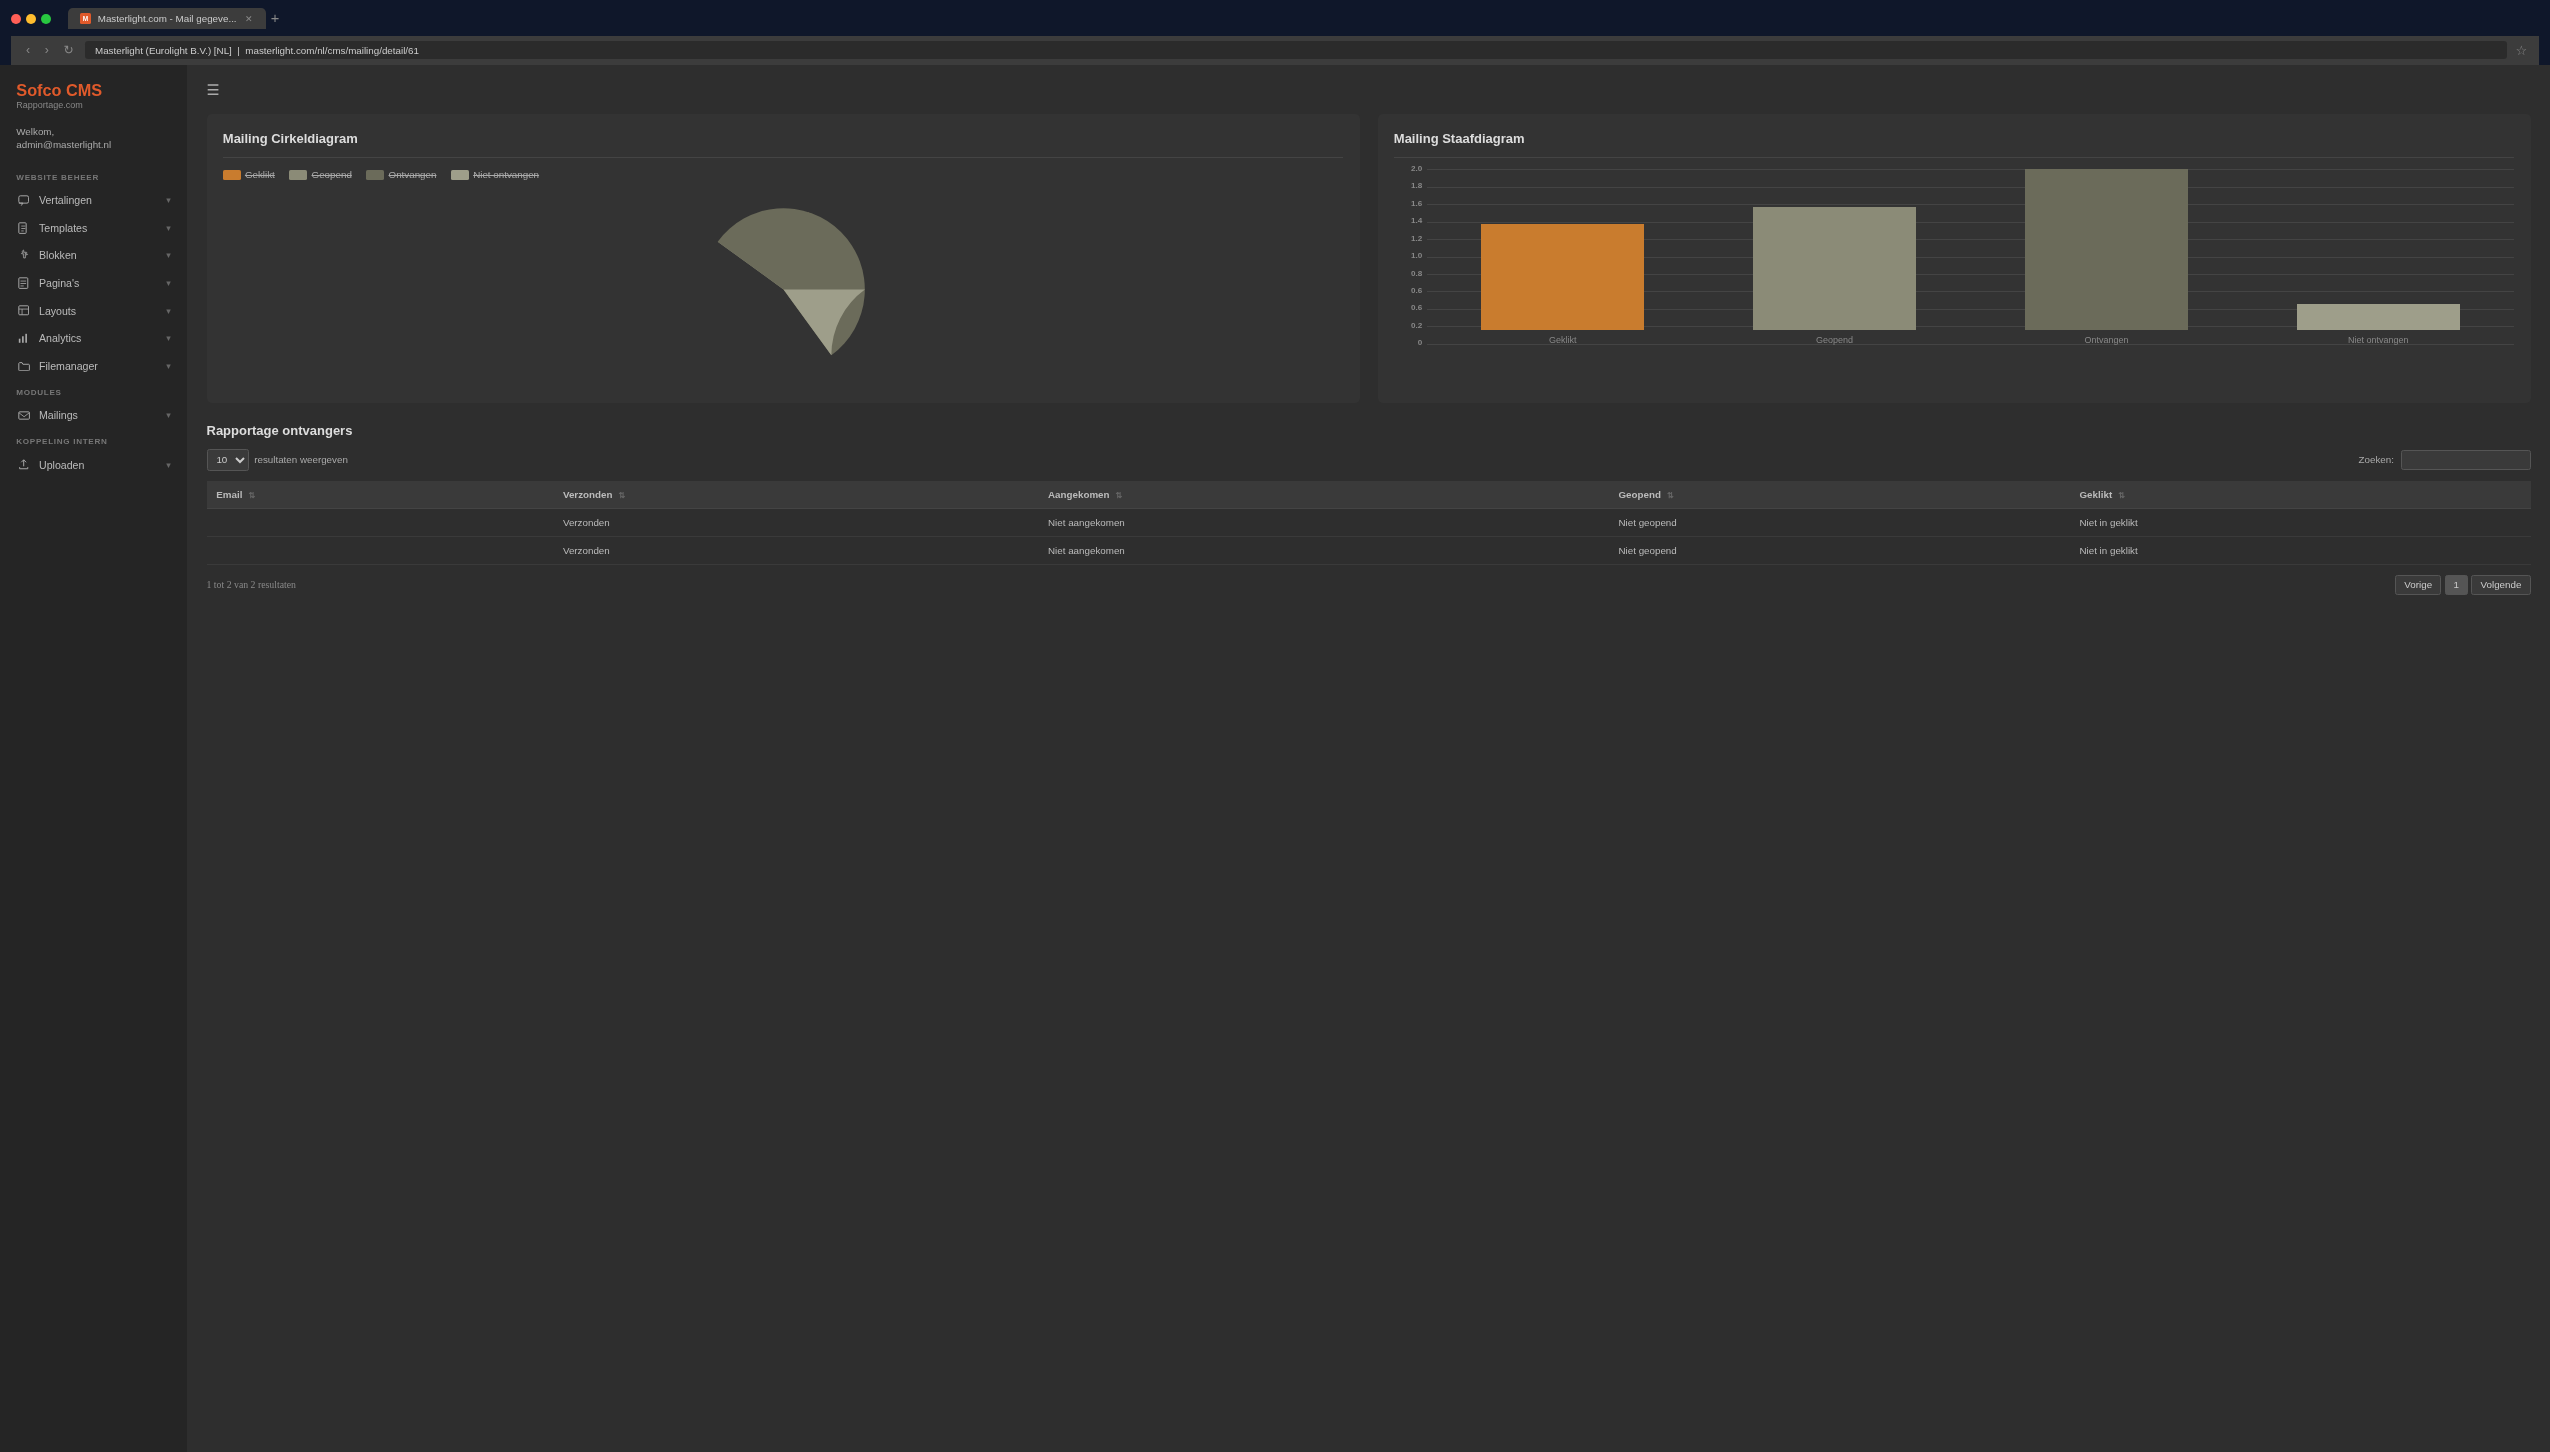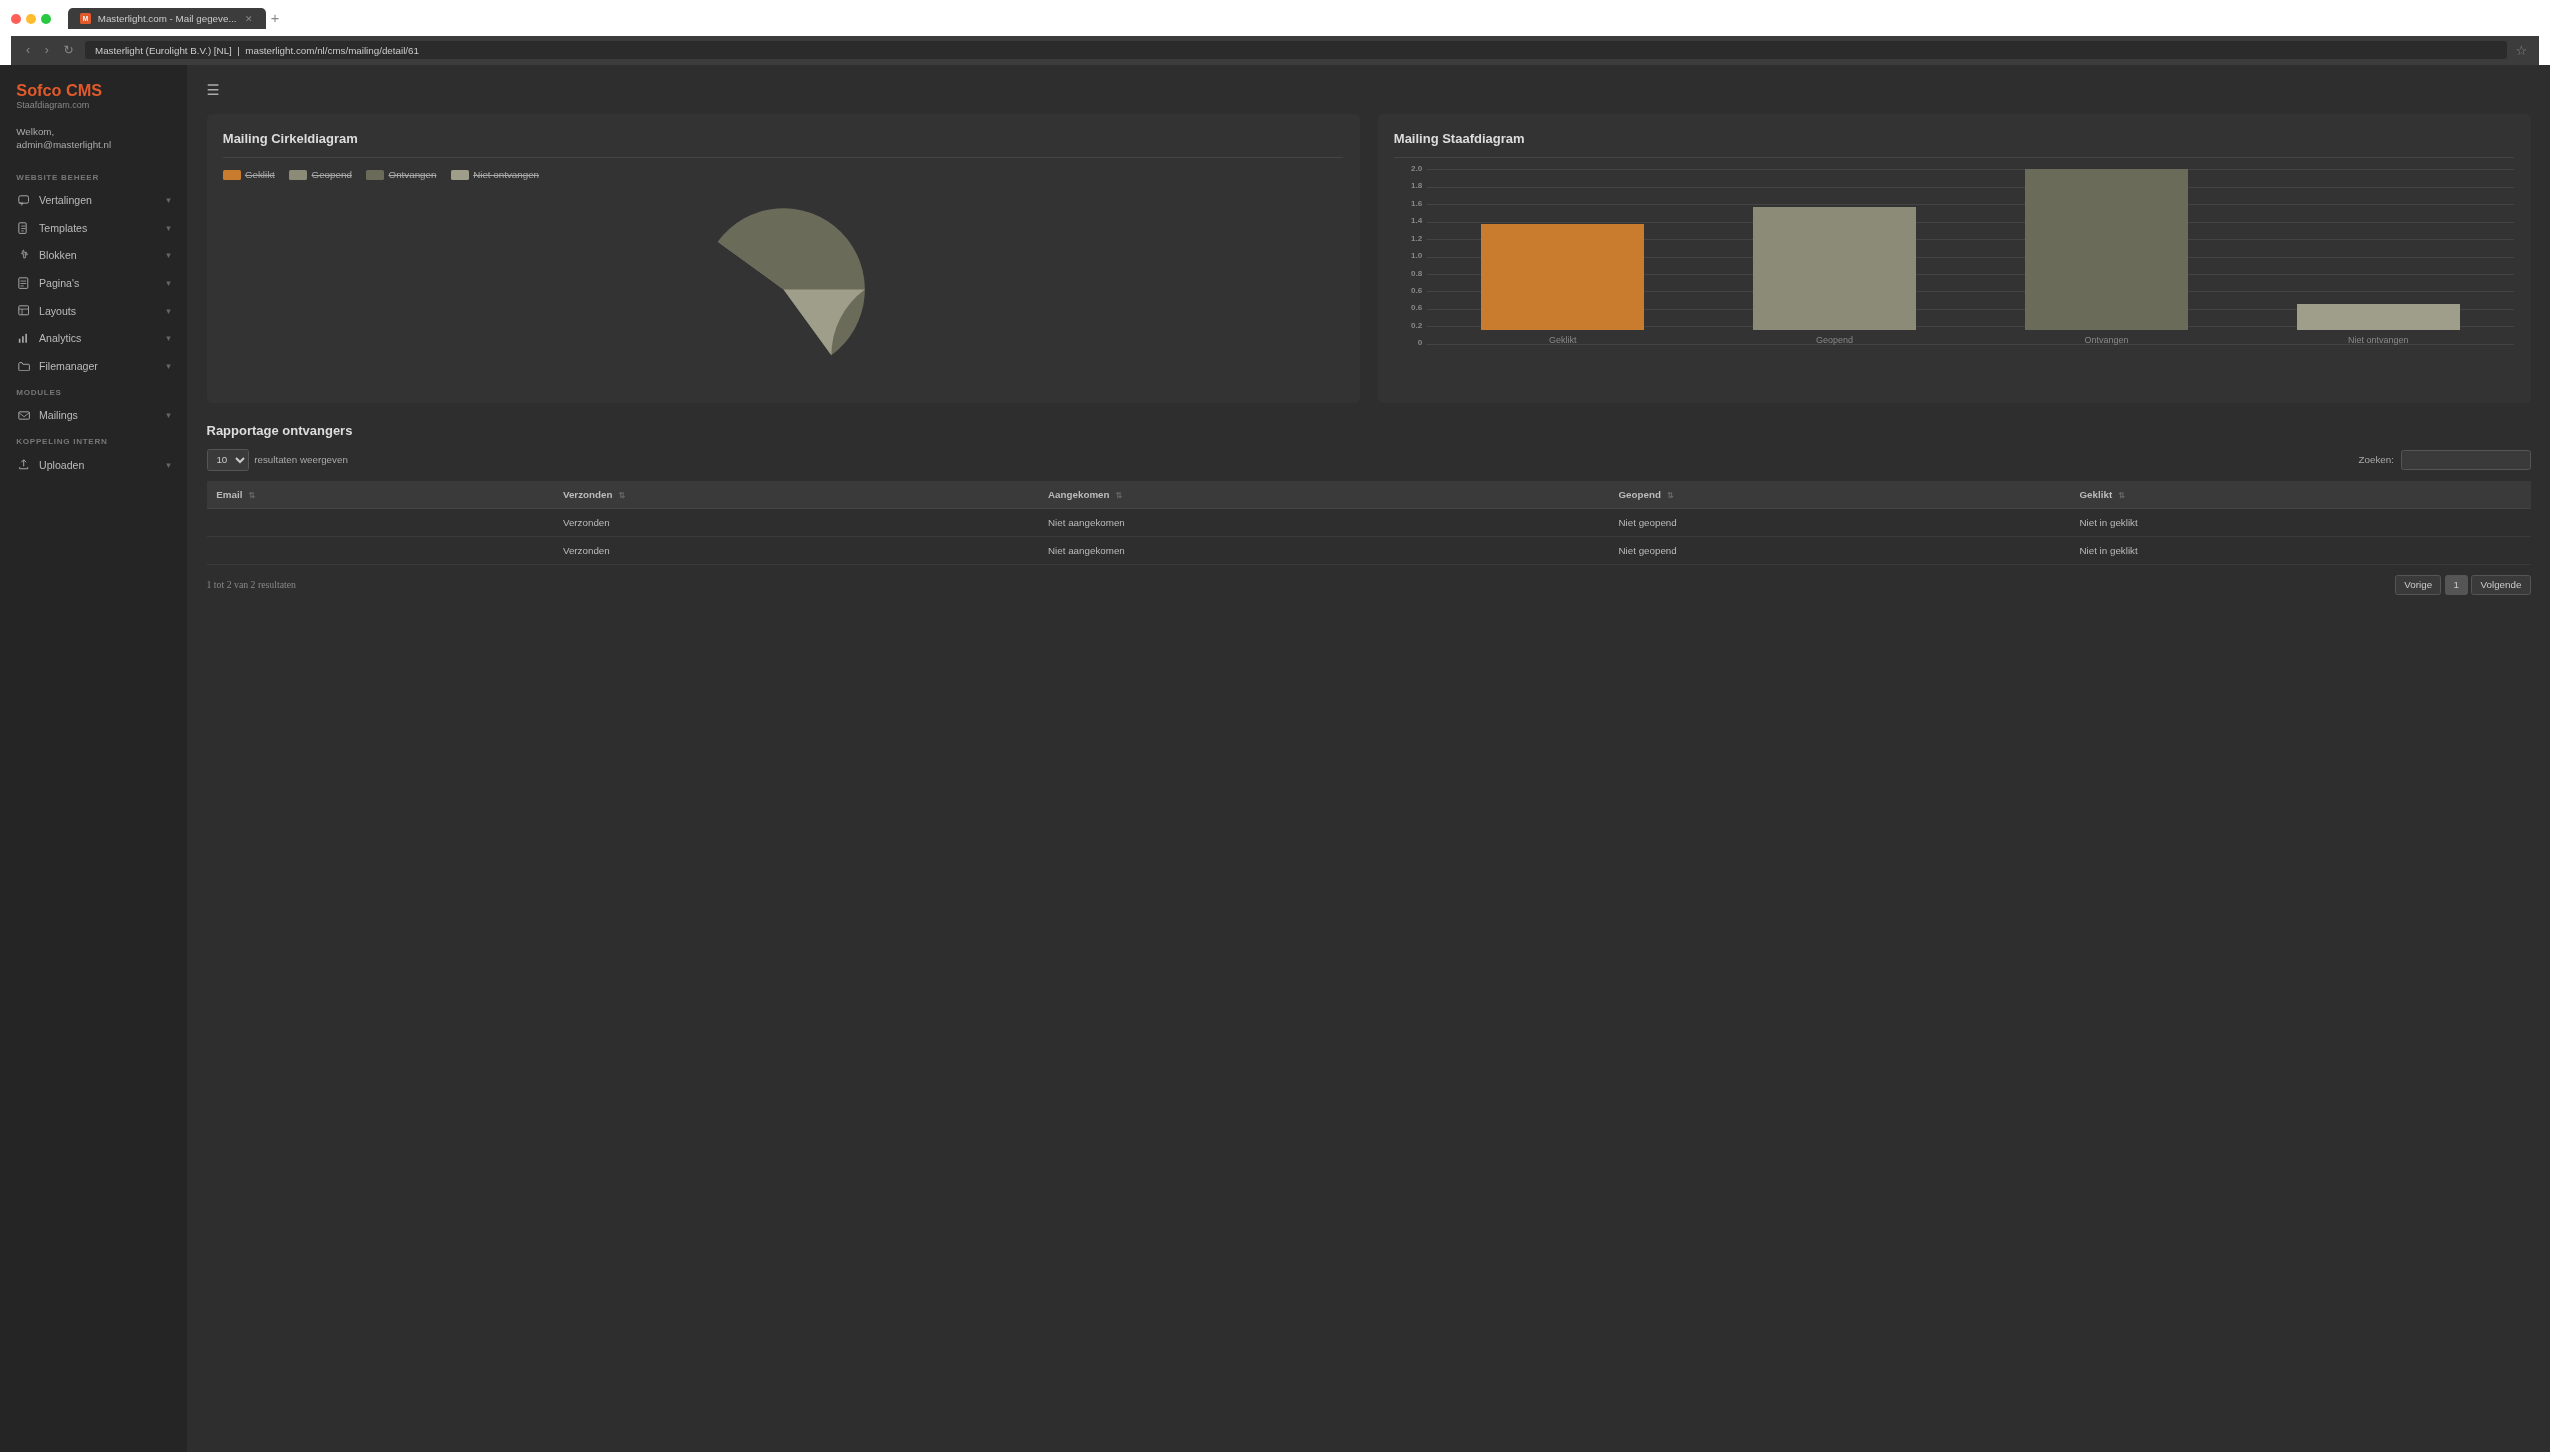--- a/index.html
+++ b/index.html
@@ -4,21 +4,21 @@
   <style>
     * { box-sizing: border-box; margin: 0; padding: 0; }
     body {
       font-family: -apple-system, BlinkMacSystemFont, 'Segoe UI', sans-serif;
       background: #3a3a3a;
       color: #ccc;
       font-size: 10.6px;
     }
     
     .browser-chrome {
-      background: #ffffff;
+      background: #0f172a;
       padding: 8.1px 11.4px 0;
     }
     .browser-titlebar {
       display: flex;
       align-items: center;
       margin-bottom: 6.5px;
     }
     .traffic-lights {
       display: flex; gap: 4.9px; margin-right: 11.4px;
     }
@@ -339,21 +339,21 @@
     <input class="address-bar" type="text" value="Masterlight (Eurolight B.V.) [NL]  |  masterlight.com/nl/cms/mailing/detail/61" style="">
     <span class="star-btn">☆</span>
   </div>
 </div>
 
 <div class="app-layout">
 
   <div class="sidebar">
     <div class="sidebar-logo">
       <div class="sidebar-logo-text">Sofco CMS</div>
-      <div class="sidebar-domain">Staafdiagram.com</div>
+      <div class="sidebar-domain">Rapportage.com</div>
     </div>
     <div class="sidebar-welcome">Welkom,</div>
     <div class="sidebar-email">admin@masterlight.nl</div>
 
     <div class="sidebar-section-title">WEBSITE BEHEER</div>
 
     <div class="sidebar-item">
       <div class="item-icon">
         <svg width="11.4" height="11.4" viewBox="0 0 14 14" fill="none">
             <rect x="1" y="1" width="12" height="9" rx="2" stroke="#aaa" stroke-width="1.2"></rect>

